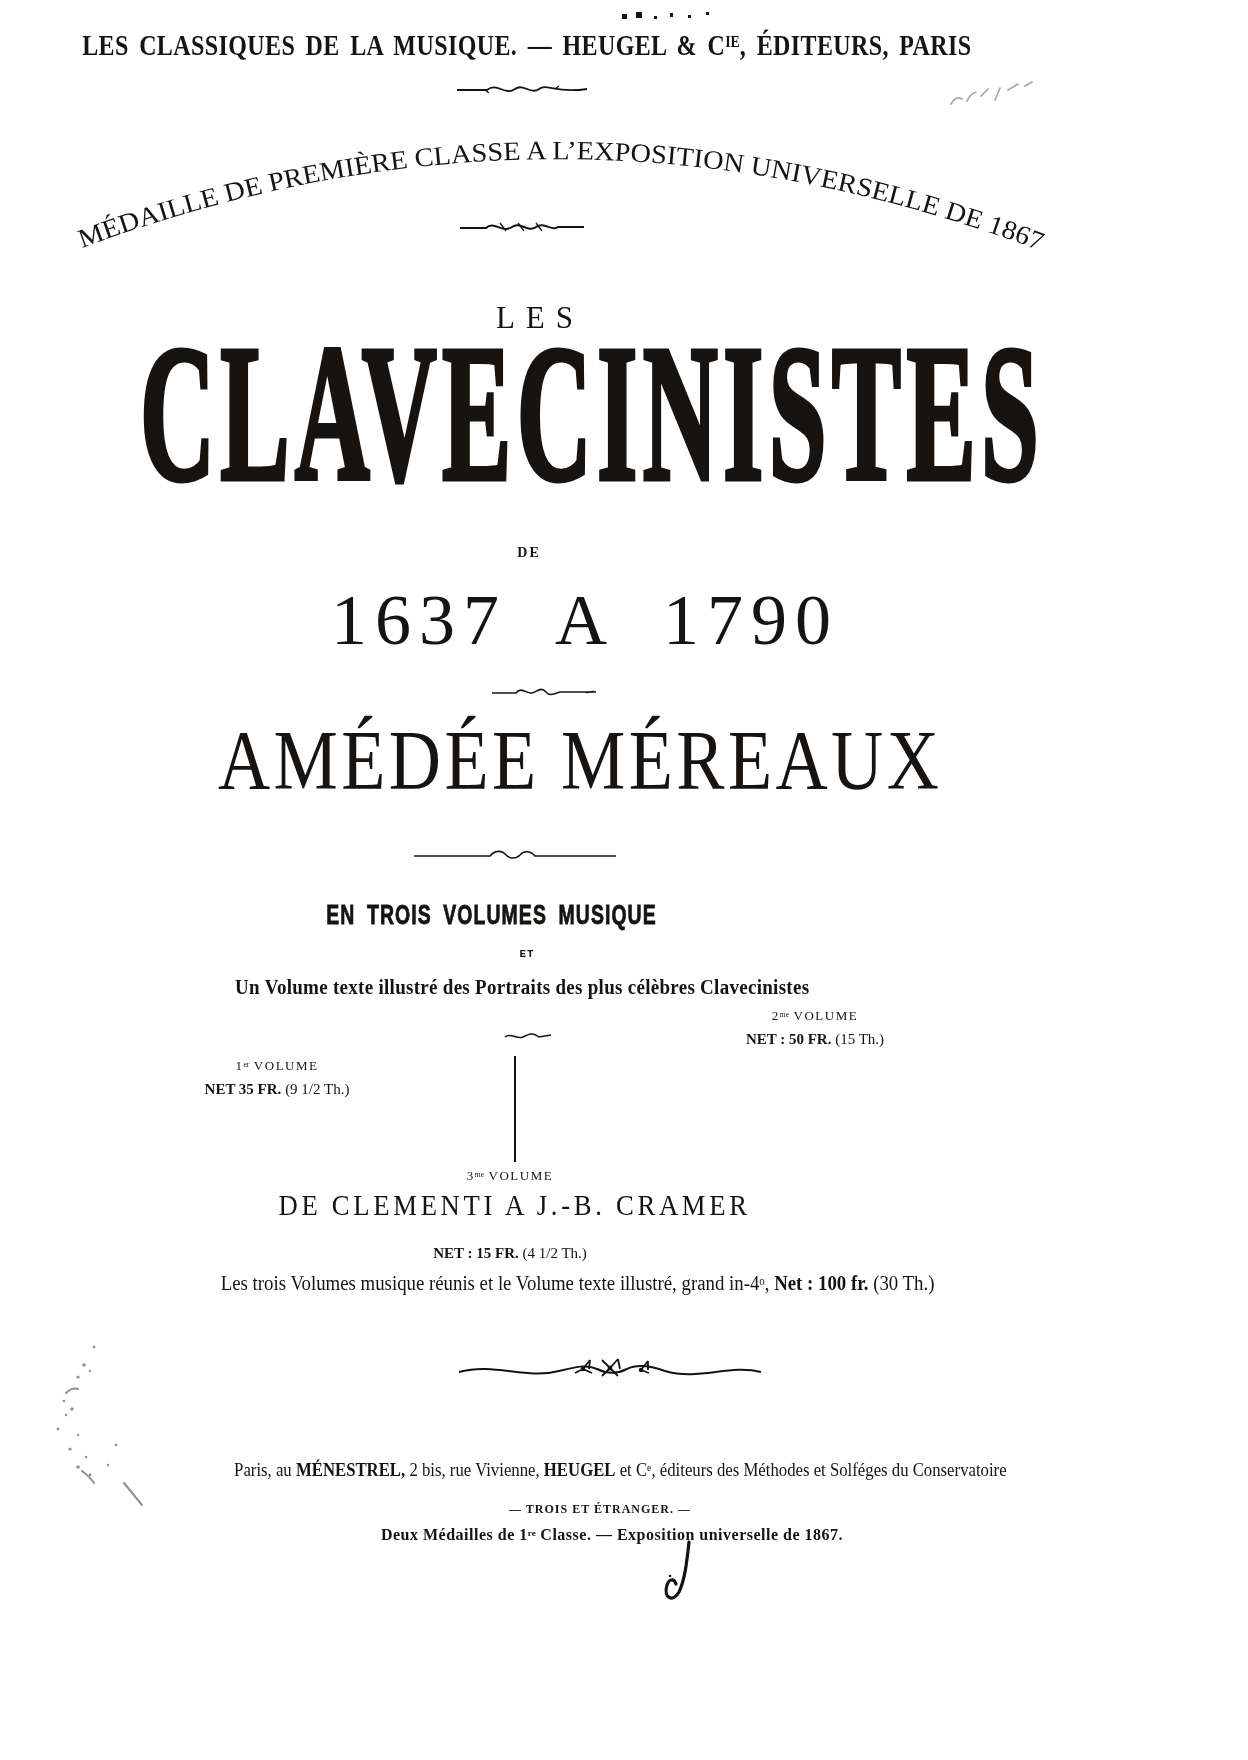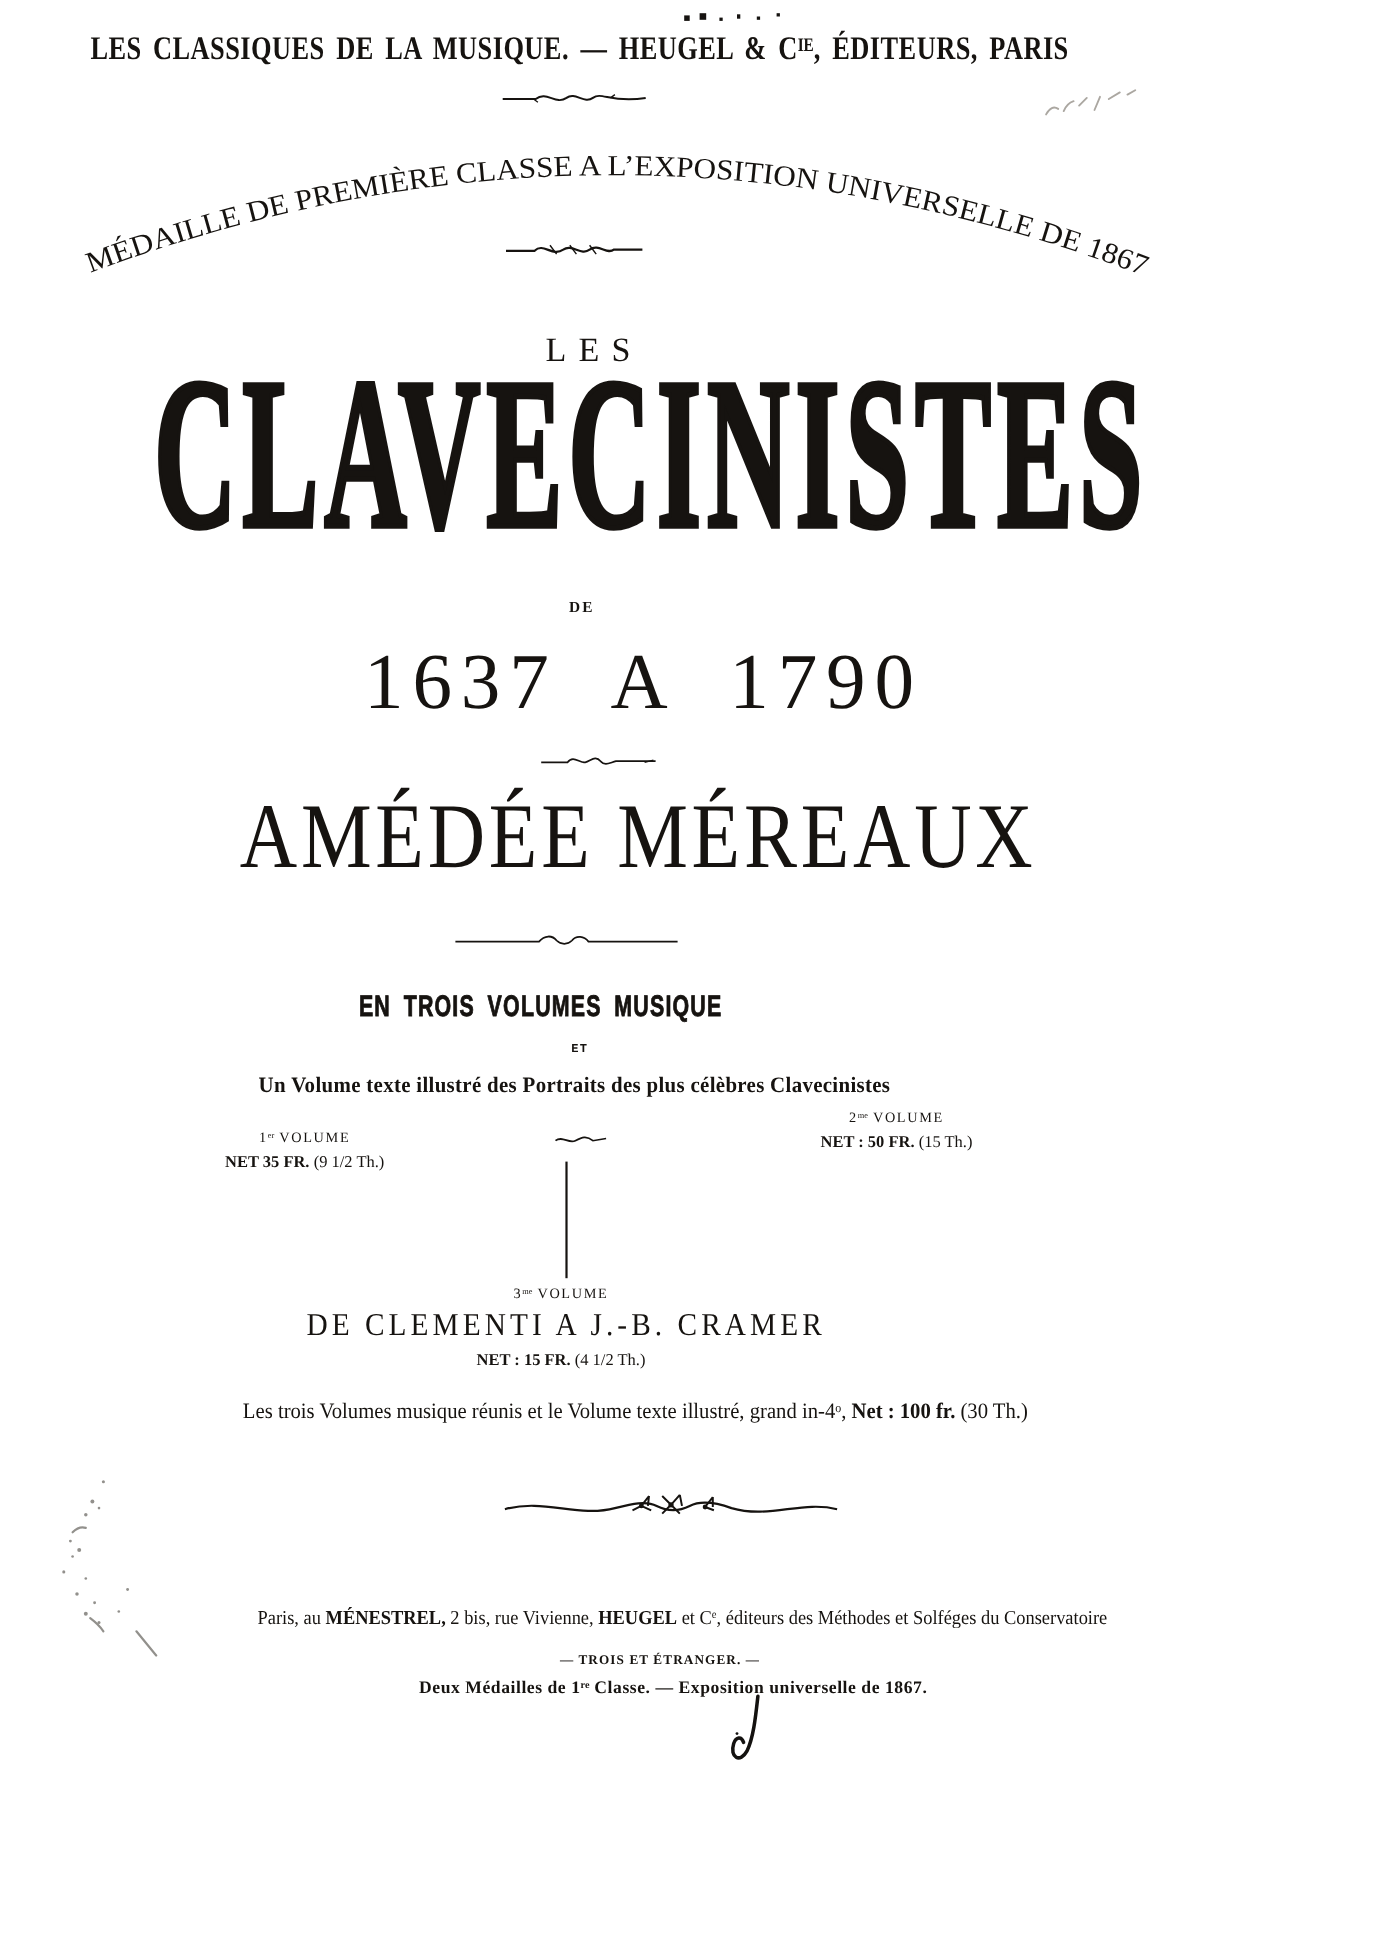--- a/index.html
+++ b/index.html
@@ -130,21 +130,21 @@
 </div>
 
 <div class="row" style="top:976px; transform:translateX(-102px);">
   <span class="cx text-volume" style="transform:scaleX(0.95);">Un Volume texte illustré des Portraits des plus célèbres Clavecinistes</span>
 </div>
 
 <svg class="orn" style="left:503px; top:1030px;" width="50" height="12" viewBox="0 0 50 12">
   <path d="M2 7 c6 -5 12 3 18 0 c6 -3 10 -5 16 0 l12 -2" fill="none" stroke="#161310" stroke-width="1.5"></path>
 </svg>
 
-<div class="vol-col" style="left:70px; top:1026px; width:414px;">
+<div class="vol-col" style="left:70px; top:1058px; width:414px;">
   <div class="vol-label">
     <span>1</span><sup class="ord">er</sup><span> VOLUME</span>
   </div>
   <div class="vol-price">
     <span class="b">NET 35 FR.</span><span> (9 1/2 Th.)</span>
   </div>
 </div>
 
 <div class="divider-bar" style="left:514px; top:1056px; width:2px; height:106px;"></div>
 
@@ -159,21 +159,21 @@
 
 <div class="row" style="top:1168px; transform:translateX(-114px);">
   <span class="vol-label">
     <span>3</span><sup class="ord">me</sup><span> VOLUME</span>
   </span>
 </div>
 <div class="row" style="top:1189px; transform:translateX(-109px);">
   <span class="cx vol3-title" style="transform:scaleX(0.92);">DE CLEMENTI A J.-B. CRAMER</span>
 </div>
 <div class="row" style="top:1229px; transform:translateX(-114px);">
-  <span class="vol-price" style="margin-top:0;">
+  <span class="vol-price" style="margin-top:16px;">
     <span class="b">NET : 15 FR.</span><span> (4 1/2 Th.)</span>
   </span>
 </div>
 
 <div class="row" style="top:1272px; transform:translateX(-46px);">
   <span class="cx combined" style="transform:scaleX(0.94);">
     <span>Les trois Volumes musique réunis et le Volume texte illustré, grand in-4</span><sup class="ord">o</sup><span>, </span><span class="b">Net : 100 fr.</span><span> (30 Th.)</span>
   </span>
 </div>
 

